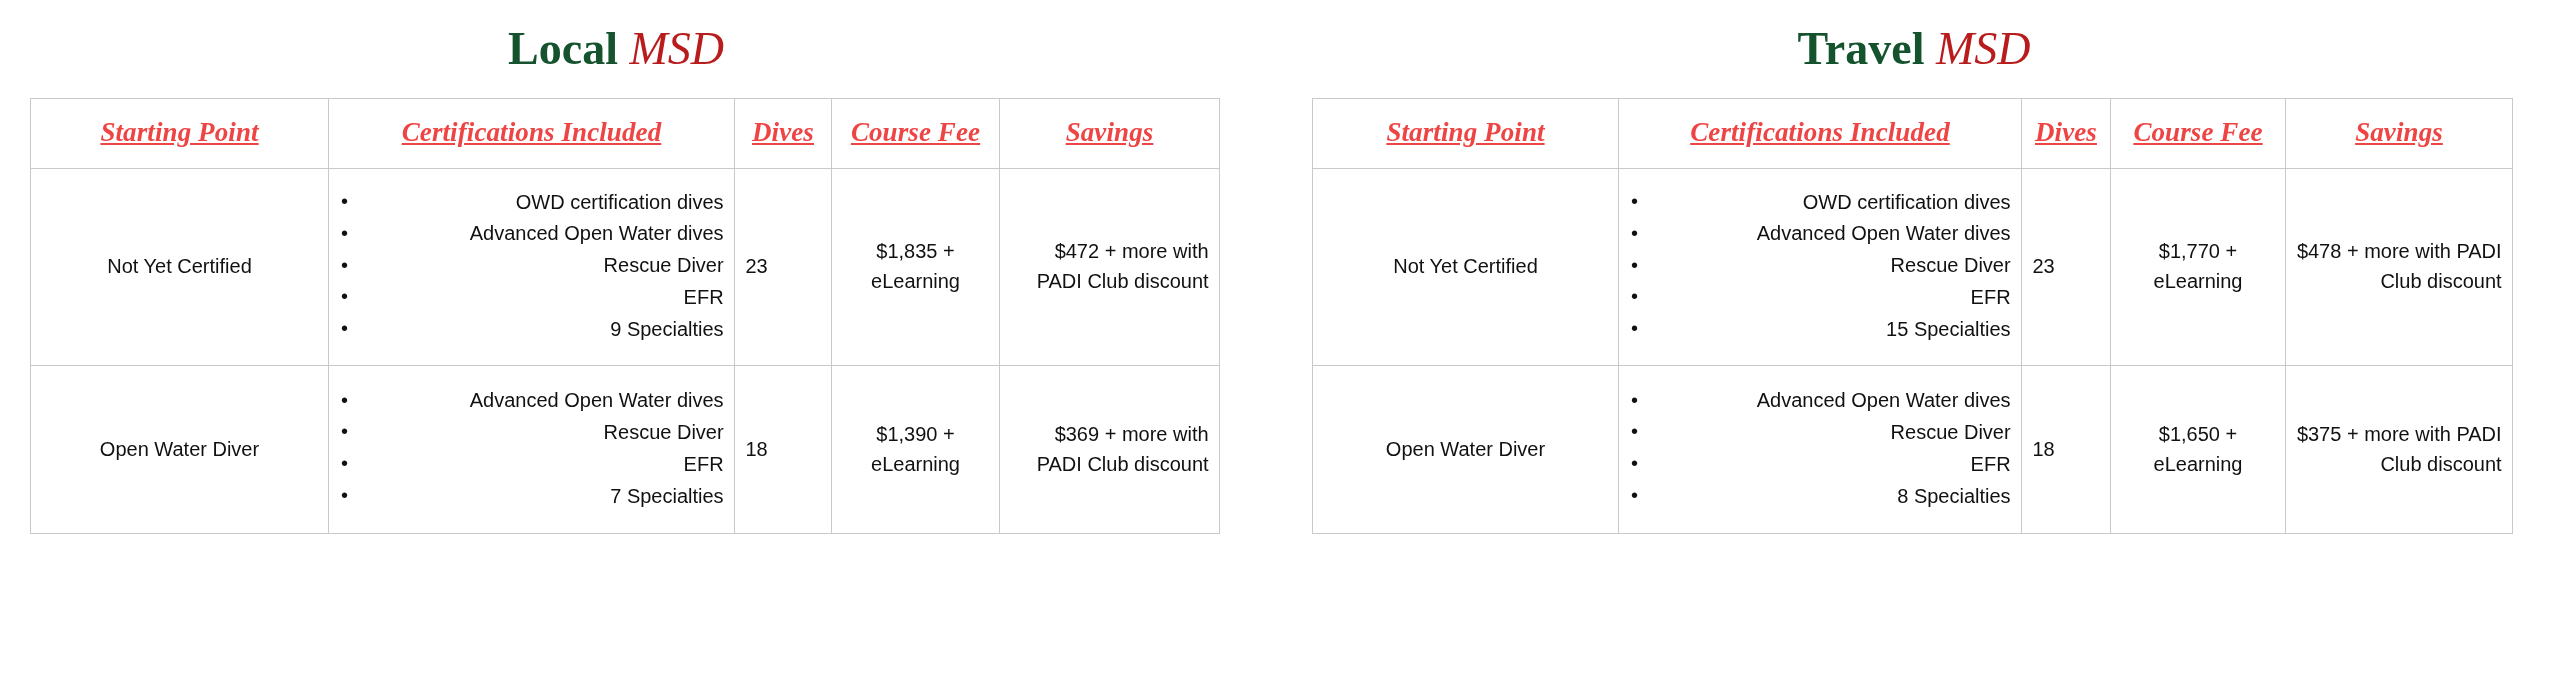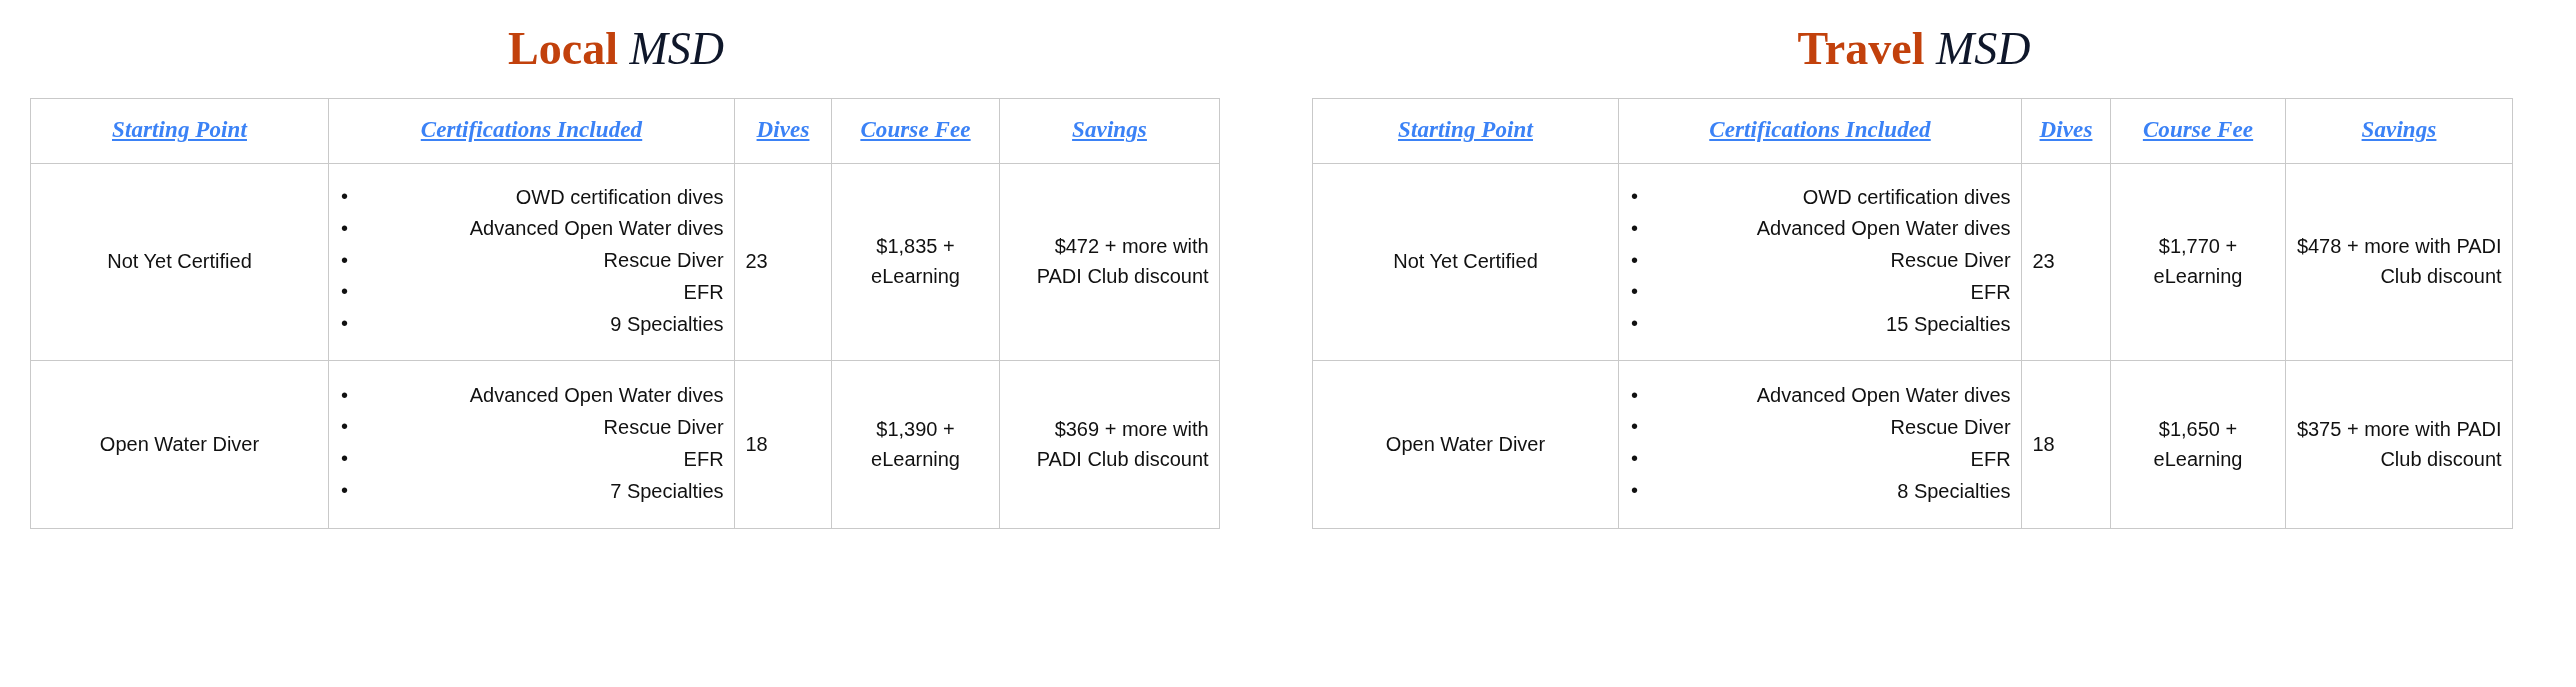--- a/index.html
+++ b/index.html
@@ -51,43 +51,43 @@
   }
   .panel-travel .panel-title {
     padding-right: 30px;
   }
   .title-accent {
     font-weight: bold;
     font-style: normal;
   }
   .title-rest {
     font-style: italic;
-    color: #0f172a;
+    color: #b91c1c;
     font-weight: normal;
   }
   table.msd {
     border-collapse: collapse;
     table-layout: fixed;
     background: #ffffff;
   }
   table.msd,
   table.msd td,
   table.msd th {
     border: 0.7px solid #c9c9c9;
   }
   table.msd th {
     font-weight: bold;
     font-style: italic;
     text-decoration: underline;
     font-family: "Liberation Serif", serif;
-    font-size: 23px;
+    font-size: 27px;
     padding: 18px 7.5px 19.4px 7.5px;
     text-align: center;
     vertical-align: middle;
-    color: #3b82f6;
+    color: #ef4444;
     letter-spacing: 0.1px;
   }
   table.msd td {
     font-size: 20px;
     color: #111111;
     vertical-align: middle;
     padding: 13.4px 10.4px;
     line-height: 1.48;
   }
   td.start-cell {
@@ -144,21 +144,21 @@
   .row-short td { height: 140px; }
 </style>
 </head>
 <body>
 
 <div class="page">
   <div class="panels">
 
     <div class="panel panel-local">
       <div class="panel-title">
-        <span class="title-accent" style="color: #c2410c;">Local</span><span>&nbsp;</span><span class="title-rest">MSD</span>
+        <span class="title-accent" style="color: #14532d;">Local</span><span>&nbsp;</span><span class="title-rest">MSD</span>
       </div>
       <table class="msd">
         <colgroup>
           <col class="c-start">
             <col class="c-certs">
             <col class="c-dives">
             <col class="c-fee">
             <col class="c-savings">
         </colgroup>
         <thead>
@@ -199,21 +199,21 @@
             <td class="dives-cell">18</td>
             <td class="fee-cell">$1,390 + eLearning</td>
             <td class="savings-cell">$369 + more with PADI Club discount</td>
           </tr>
         </tbody>
       </table>
     </div>
 
     <div class="panel panel-travel">
       <div class="panel-title">
-        <span class="title-accent" style="color: #c2410c;">Travel</span><span>&nbsp;</span><span class="title-rest">MSD</span>
+        <span class="title-accent" style="color: #14532d;">Travel</span><span>&nbsp;</span><span class="title-rest">MSD</span>
       </div>
       <table class="msd">
         <colgroup>
           <col class="c-start">
             <col class="c-certs">
             <col class="c-dives">
             <col class="c-fee">
             <col class="c-savings">
         </colgroup>
         <thead>

